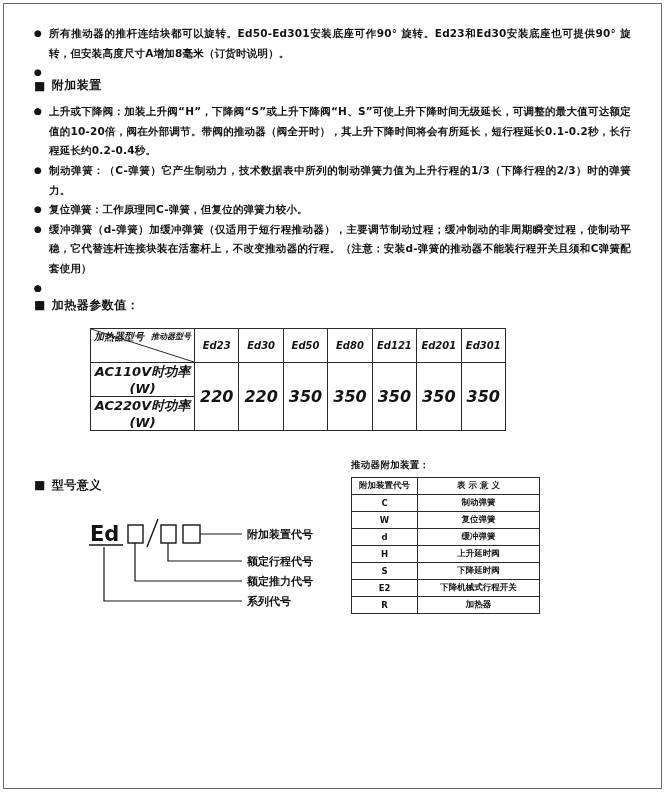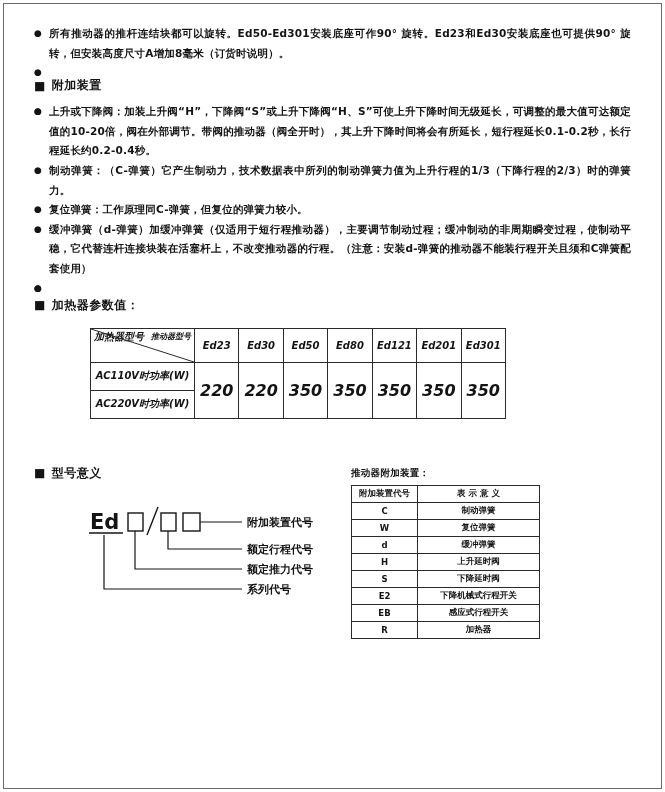--- a/index.html
+++ b/index.html
@@ -69,30 +69,30 @@
   }
   table.heater .corner .ct {
     position: absolute; top: 2px; right: 3px;
     font-size: 8px; font-weight: bold;
   }
   table.heater .corner .cb {
     position: absolute; bottom: 18px; left: 3px;
     font-size: 10px; font-weight: bold;
   }
   table.heater th.model { font-size: 10px; font-weight: bold; height: 34px; }
-  table.heater td.rowlab { font-size: 10px; font-weight: bold; height: 28px; }
+  table.heater td.rowlab { font-size: 13px; font-weight: bold; height: 28px; }
   table.heater td.val { font-size: 16px; font-weight: bold; }
 
   
   .bottom { position: relative; height: 228px; margin-top: 24px; }
   .model-title { position: absolute; left: 0; top: 22px; margin: 0; }
   svg.diagram { position: absolute; left: 48px; top: 60px; }
   svg.diagram text { font-weight: bold; fill: #141414; }
 
-  .acc-wrap { position: absolute; left: 317px; top: 24px; }
+  .acc-wrap { position: absolute; left: 317px; top: 4px; }
   .acc-title { font-size: 9.5px; font-weight: bold; margin-bottom: 5px; letter-spacing: 0.3px; }
   table.acc {
     border-collapse: collapse;
     table-layout: fixed;
     width: 188px;
   }
   table.acc td, table.acc th {
     border: 1px solid #2a2a2a;
     text-align: center;
     vertical-align: middle;
@@ -260,24 +260,20 @@
           </tr>
           <tr>
             <td>S</td>
             <td>下降延时阀</td>
           </tr>
           <tr>
             <td>E2</td>
             <td>下降机械式行程开关</td>
           </tr>
           <tr>
-            <td>EB</td>
-            <td>感应式行程开关</td>
-          </tr>
-          <tr>
             <td>R</td>
             <td>加热器</td>
           </tr>
         </tbody>
           </table>
       </div>
 
     </div>
   </div>
 </div>

